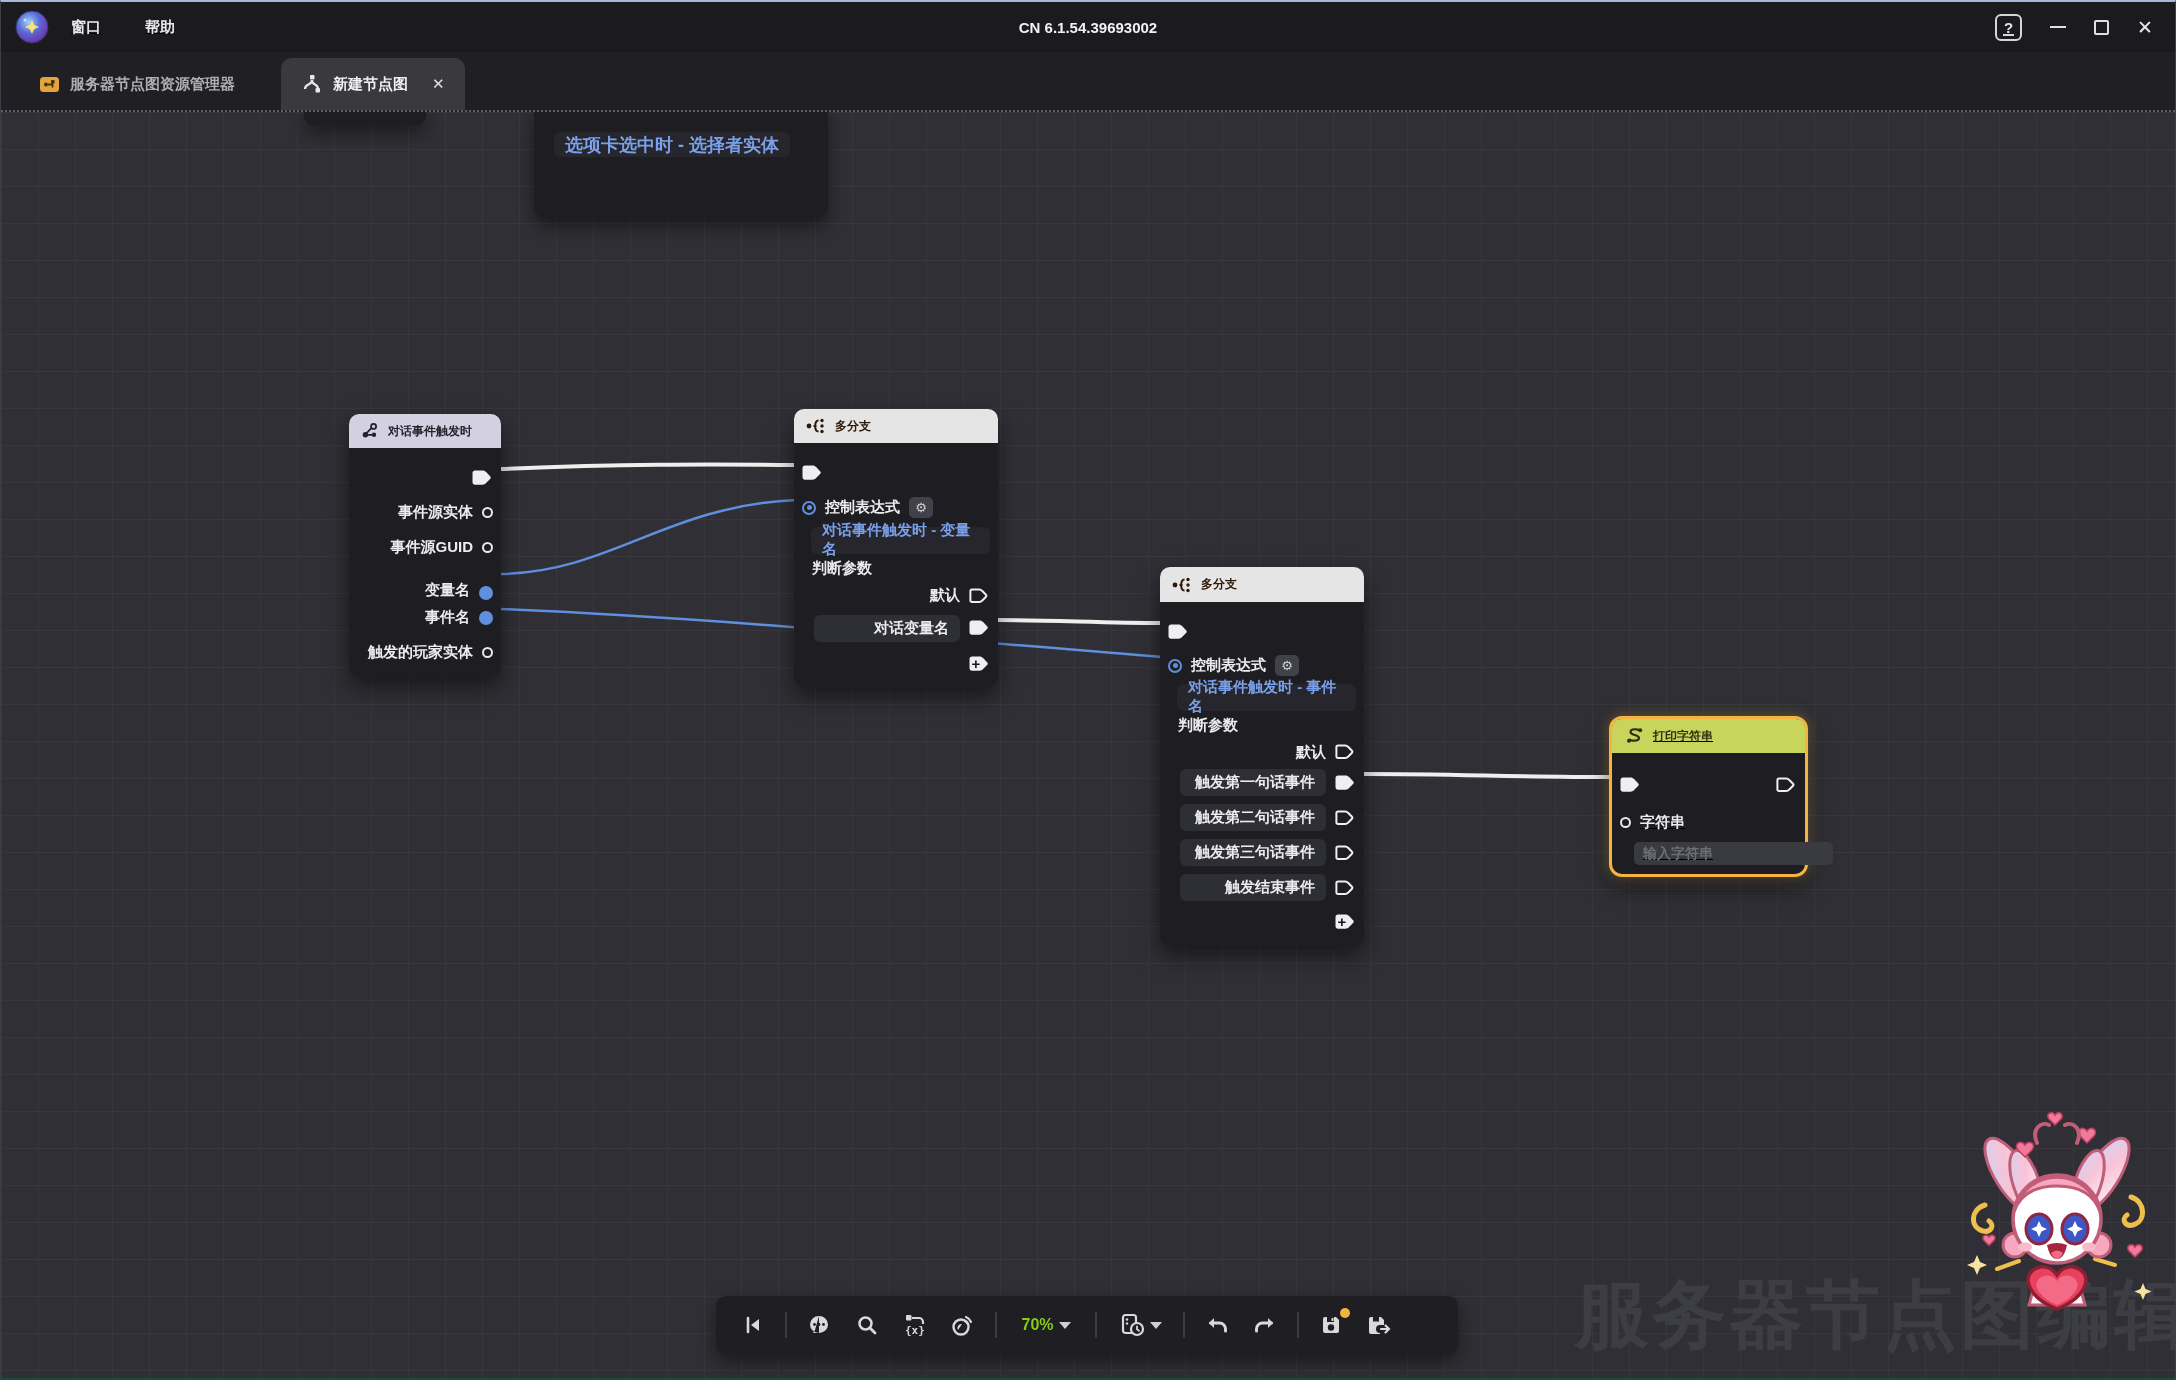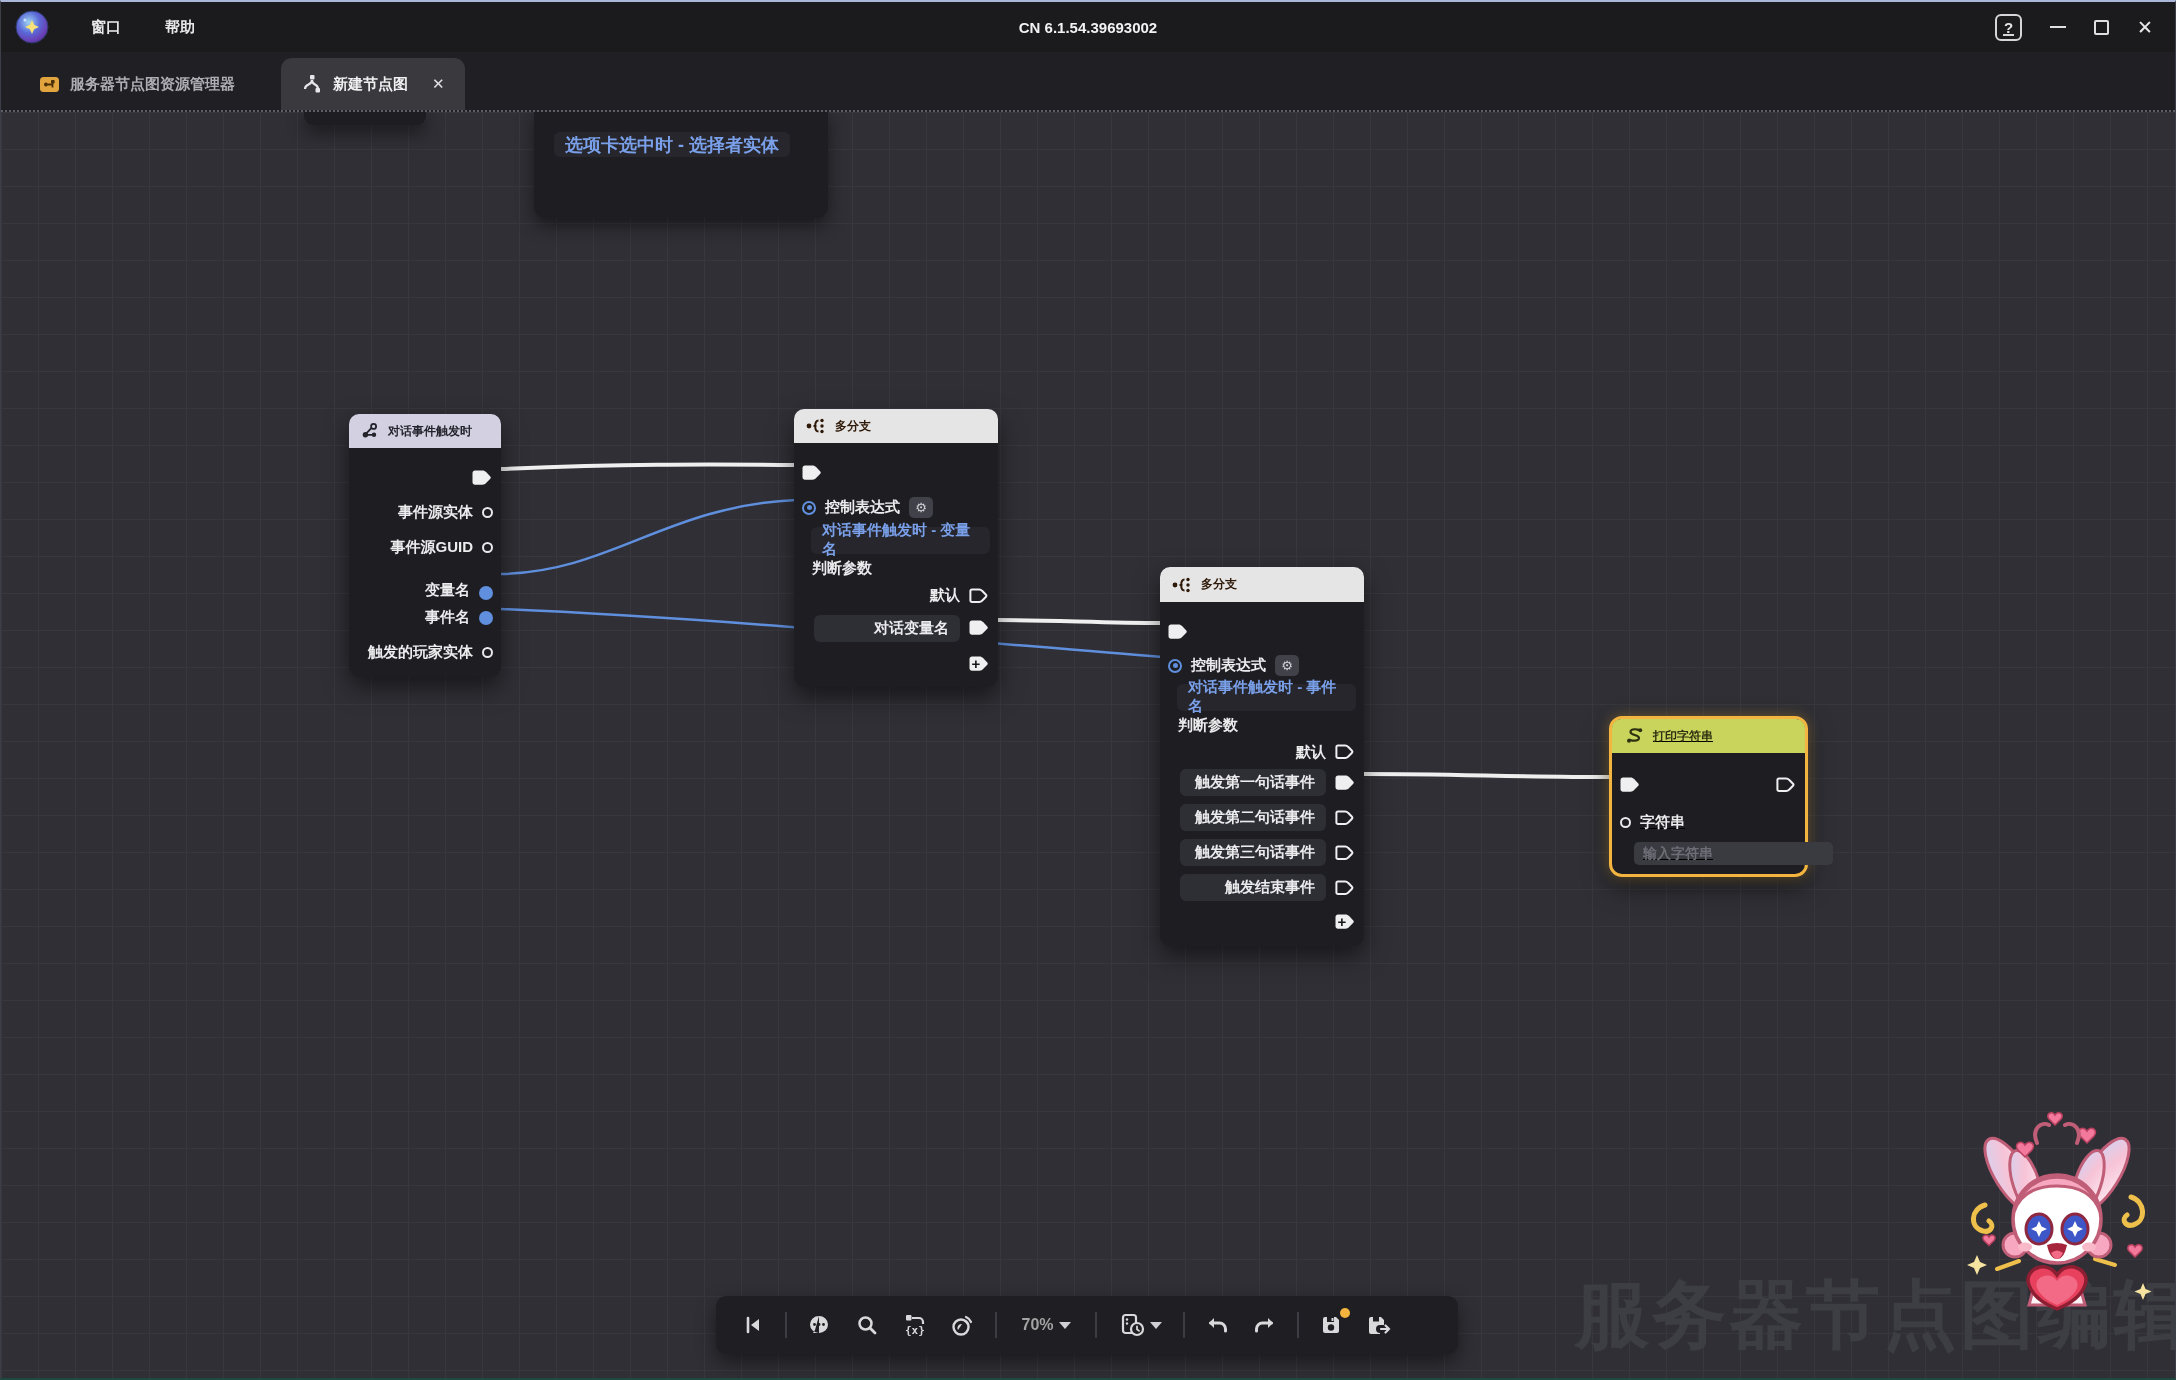--- a/index.html
+++ b/index.html
@@ -5,21 +5,21 @@
   * { margin:0; padding:0; box-sizing:border-box; }
   html,body { width:2176px; height:1380px; overflow:hidden; background:#151518;
               font-family:"Liberation Sans","DejaVu Sans",sans-serif; }
   .window { position:relative; width:2176px; height:1380px; background:#1b1b1e;
             border-top:2px solid #aab7d8; border-bottom:2px solid #1d4a3f;
             border-left:1px solid rgba(160,170,200,.25); border-right:1px solid rgba(160,170,200,.25); }
 
   
   .titlebar { position:relative; height:50px; display:flex; align-items:center; padding:0 14px; }
   .logo { width:34px; height:34px; }
-  .menus { display:flex; margin-left:42px; gap:44px; }
+  .menus { display:flex; margin-left:22px; gap:44px;text-decoration:underline; }
   .menu-item { color:#e8e8ea; font-size:15px; font-weight:700; cursor:default; }
   .win-title { position:absolute; left:0; right:0; text-align:center; color:#f2f2f4;
                font-size:15px; font-weight:700; pointer-events:none; }
   .win-controls { margin-left:auto; display:flex; align-items:center; gap:28px; padding-right:8px; }
   .help-box { width:27px; height:27px; border:2px solid #d6d6da; border-radius:6px; position:relative;
               color:#e6e6e8; font-weight:800; font-size:15px; display:flex; align-items:center; justify-content:center; }
   .help-box::after { content:""; position:absolute; bottom:3px; left:6px; right:6px; height:2px; background:#d6d6da; }
   .min-glyph { width:16px; height:2px; background:#e0e0e2; }
   .max-glyph { width:15px; height:15px; border:2px solid #e0e0e2; border-radius:2px; }
   .close-glyph { color:#e8e8ea; font-size:19px; font-weight:700; line-height:1; }
@@ -81,21 +81,21 @@
 
   .partial { position:absolute; background:#1d1d22; z-index:2; box-shadow:0 8px 18px rgba(0,0,0,.45); }
 
   
   .toolbar { position:absolute; left:715px; top:1184px; width:742px; height:58px; background:#1e1e23;
              border-radius:10px; display:flex; align-items:center; padding:0 16px; gap:6px; z-index:6;
              box-shadow:0 8px 20px rgba(0,0,0,.45); }
   .tbtn { min-width:42px; height:42px; display:flex; align-items:center; justify-content:center; gap:5px;
           border-radius:7px; color:#d9d9db; }
   .tdiv { width:2px; height:26px; background:#3c3c43; margin:0 5px; flex:none; }
-  .zoom-label { color:#a3a3a3; font-size:16px; font-weight:700; }
+  .zoom-label { color:#84cc16; font-size:16px; font-weight:700; }
   .caret { width:0; height:0; border-left:6px solid transparent; border-right:6px solid transparent;
            border-top:7px solid #cfcfd4; }
   .save-wrap { position:relative; }
   .save-dot { position:absolute; top:4px; right:2px; width:10px; height:10px; border-radius:50%; background:#f2b43e; }
 </style>
 </head>
 <body>
 
 <div class="window">
 

